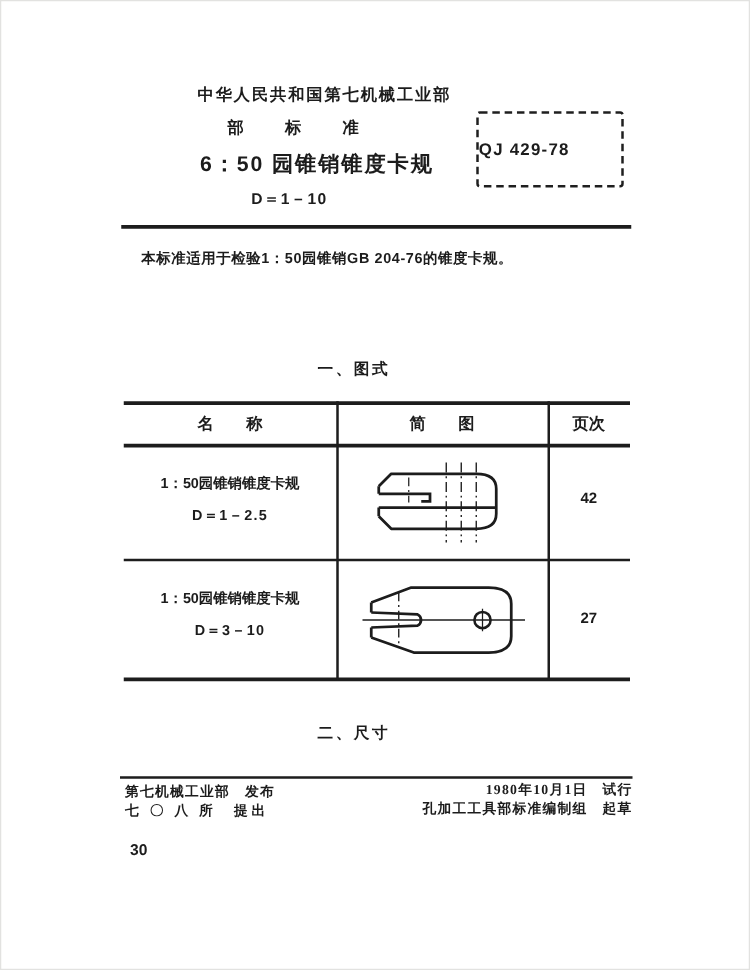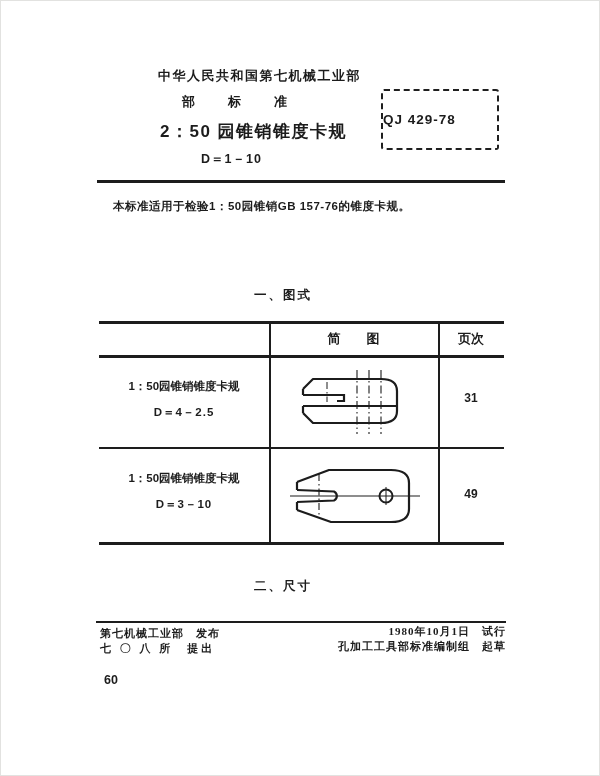--- a/index.html
+++ b/index.html
@@ -77,73 +77,74 @@
 
   .ink{stroke:#1c1c1c;fill:none;}
 </style>
 </head>
 <body>
 
 <div class="page">
 
   <div class="abs std-type pre">部　标　准</div>
   <div class="abs ministry pre">中华人民共和国第七机械工业部</div>
-  <div class="abs doc-title pre">2：50 园锥销锥度卡规</div>
+  <div class="abs doc-title pre">6：50 园锥销锥度卡规</div>
   <div class="abs doc-range pre">D＝1－10</div>
   <div class="abs code-box">
     <span>QJ 429-78</span>
   </div>
 
   <div class="abs hrule rule-top"></div>
 
-  <div class="abs scope pre">本标准适用于检验1：50园锥销GB 157-76的锥度卡规。</div>
+  <div class="abs scope pre">本标准适用于检验1：50园锥销GB 204-76的锥度卡规。</div>
 
   <div class="abs sec-head sec1 pre">一、图式</div>
 
   <div class="abs hrule t-top"></div>
   <div class="abs hrule t-hsep"></div>
   <div class="abs hrule t-rsep"></div>
   <div class="abs hrule t-bot"></div>
   <div class="abs vline v1"></div>
   <div class="abs vline v2"></div>
 
+  <div class="abs th th-name pre">名　　称</div>
   <div class="abs th th-sketch pre">简　　图</div>
   <div class="abs th th-page pre">页次</div>
 
   <div class="abs cell-name row1-name">
     <div class="pre">1：50园锥销锥度卡规</div>
-    <div class="line2 pre">D＝4－2.5</div>
+    <div class="line2 pre">D＝1－2.5</div>
   </div>
   <svg class="abs sketch1" width="112" height="66" viewBox="0 0 112 66" xmlns="http://www.w3.org/2000/svg">
     <path class="ink" stroke-width="2.2" stroke-linejoin="round" d="M6,20 L16,10 H84 Q100,10 100,22 V42 Q100,54 84,54 H16 L6,44"></path>
     <path class="ink" stroke-width="2.2" d="M6,20 V26 M6,44 V37"></path>
     <path class="ink" stroke-width="2.2" d="M6,26 H47 V32 H40"></path>
     <path class="ink" stroke-width="2.2" d="M6,37 H100"></path>
     <path class="ink" stroke-width="1" stroke-dasharray="7 3 1.5 3" d="M30,13 V33"></path>
     <path class="ink" stroke-width="1.1" stroke-dasharray="8 3 1.5 3" d="M60,1 V65 M72,1 V65 M84,1 V65"></path>
   </svg>
-  <div class="abs cell-page row1-page">31</div>
+  <div class="abs cell-page row1-page">42</div>
 
   <div class="abs cell-name row2-name">
     <div class="pre">1：50园锥销锥度卡规</div>
     <div class="line2 pre">D＝3－10</div>
   </div>
   <svg class="abs sketch2" width="132" height="70" viewBox="0 0 132 70" xmlns="http://www.w3.org/2000/svg">
     <path class="ink" stroke-width="1.2" d="M1,35 H131"></path>
     <path class="ink" stroke-width="2.2" stroke-linejoin="round" d="M8,21 L40,9 H102 Q120,9 120,22 V48 Q120,61 102,61 H42 L8,49"></path>
     <path class="ink" stroke-width="2.2" d="M8,21 V29 M8,49 V41"></path>
     <path class="ink" stroke-width="2.2" d="M8,29 L45,30.5 A5 5 0 0 1 45,39.5 L8,41"></path>
     <circle class="ink" stroke-width="2" cx="97" cy="35" r="6.5"></circle>
     <path class="ink" stroke-width="1" d="M97,26 V44"></path>
     <path class="ink" stroke-width="1.1" stroke-dasharray="7 3 1.5 3" d="M30,13 V57"></path>
   </svg>
-  <div class="abs cell-page row2-page">49</div>
+  <div class="abs cell-page row2-page">27</div>
 
   <div class="abs sec-head sec2 pre">二、尺寸</div>
 
   <div class="abs hrule rule-foot"></div>
   <div class="abs foot f-l1 pre">第七机械工业部　发布</div>
   <div class="abs foot f-l2 pre">七 〇 八 所　提出</div>
   <div class="abs foot f-r1 pre">1980年10月1日　试行</div>
   <div class="abs foot f-r2 pre">孔加工工具部标准编制组　起草</div>
-  <div class="abs pageno">60</div>
+  <div class="abs pageno">30</div>
 
 </div>
 
 </body></html>

